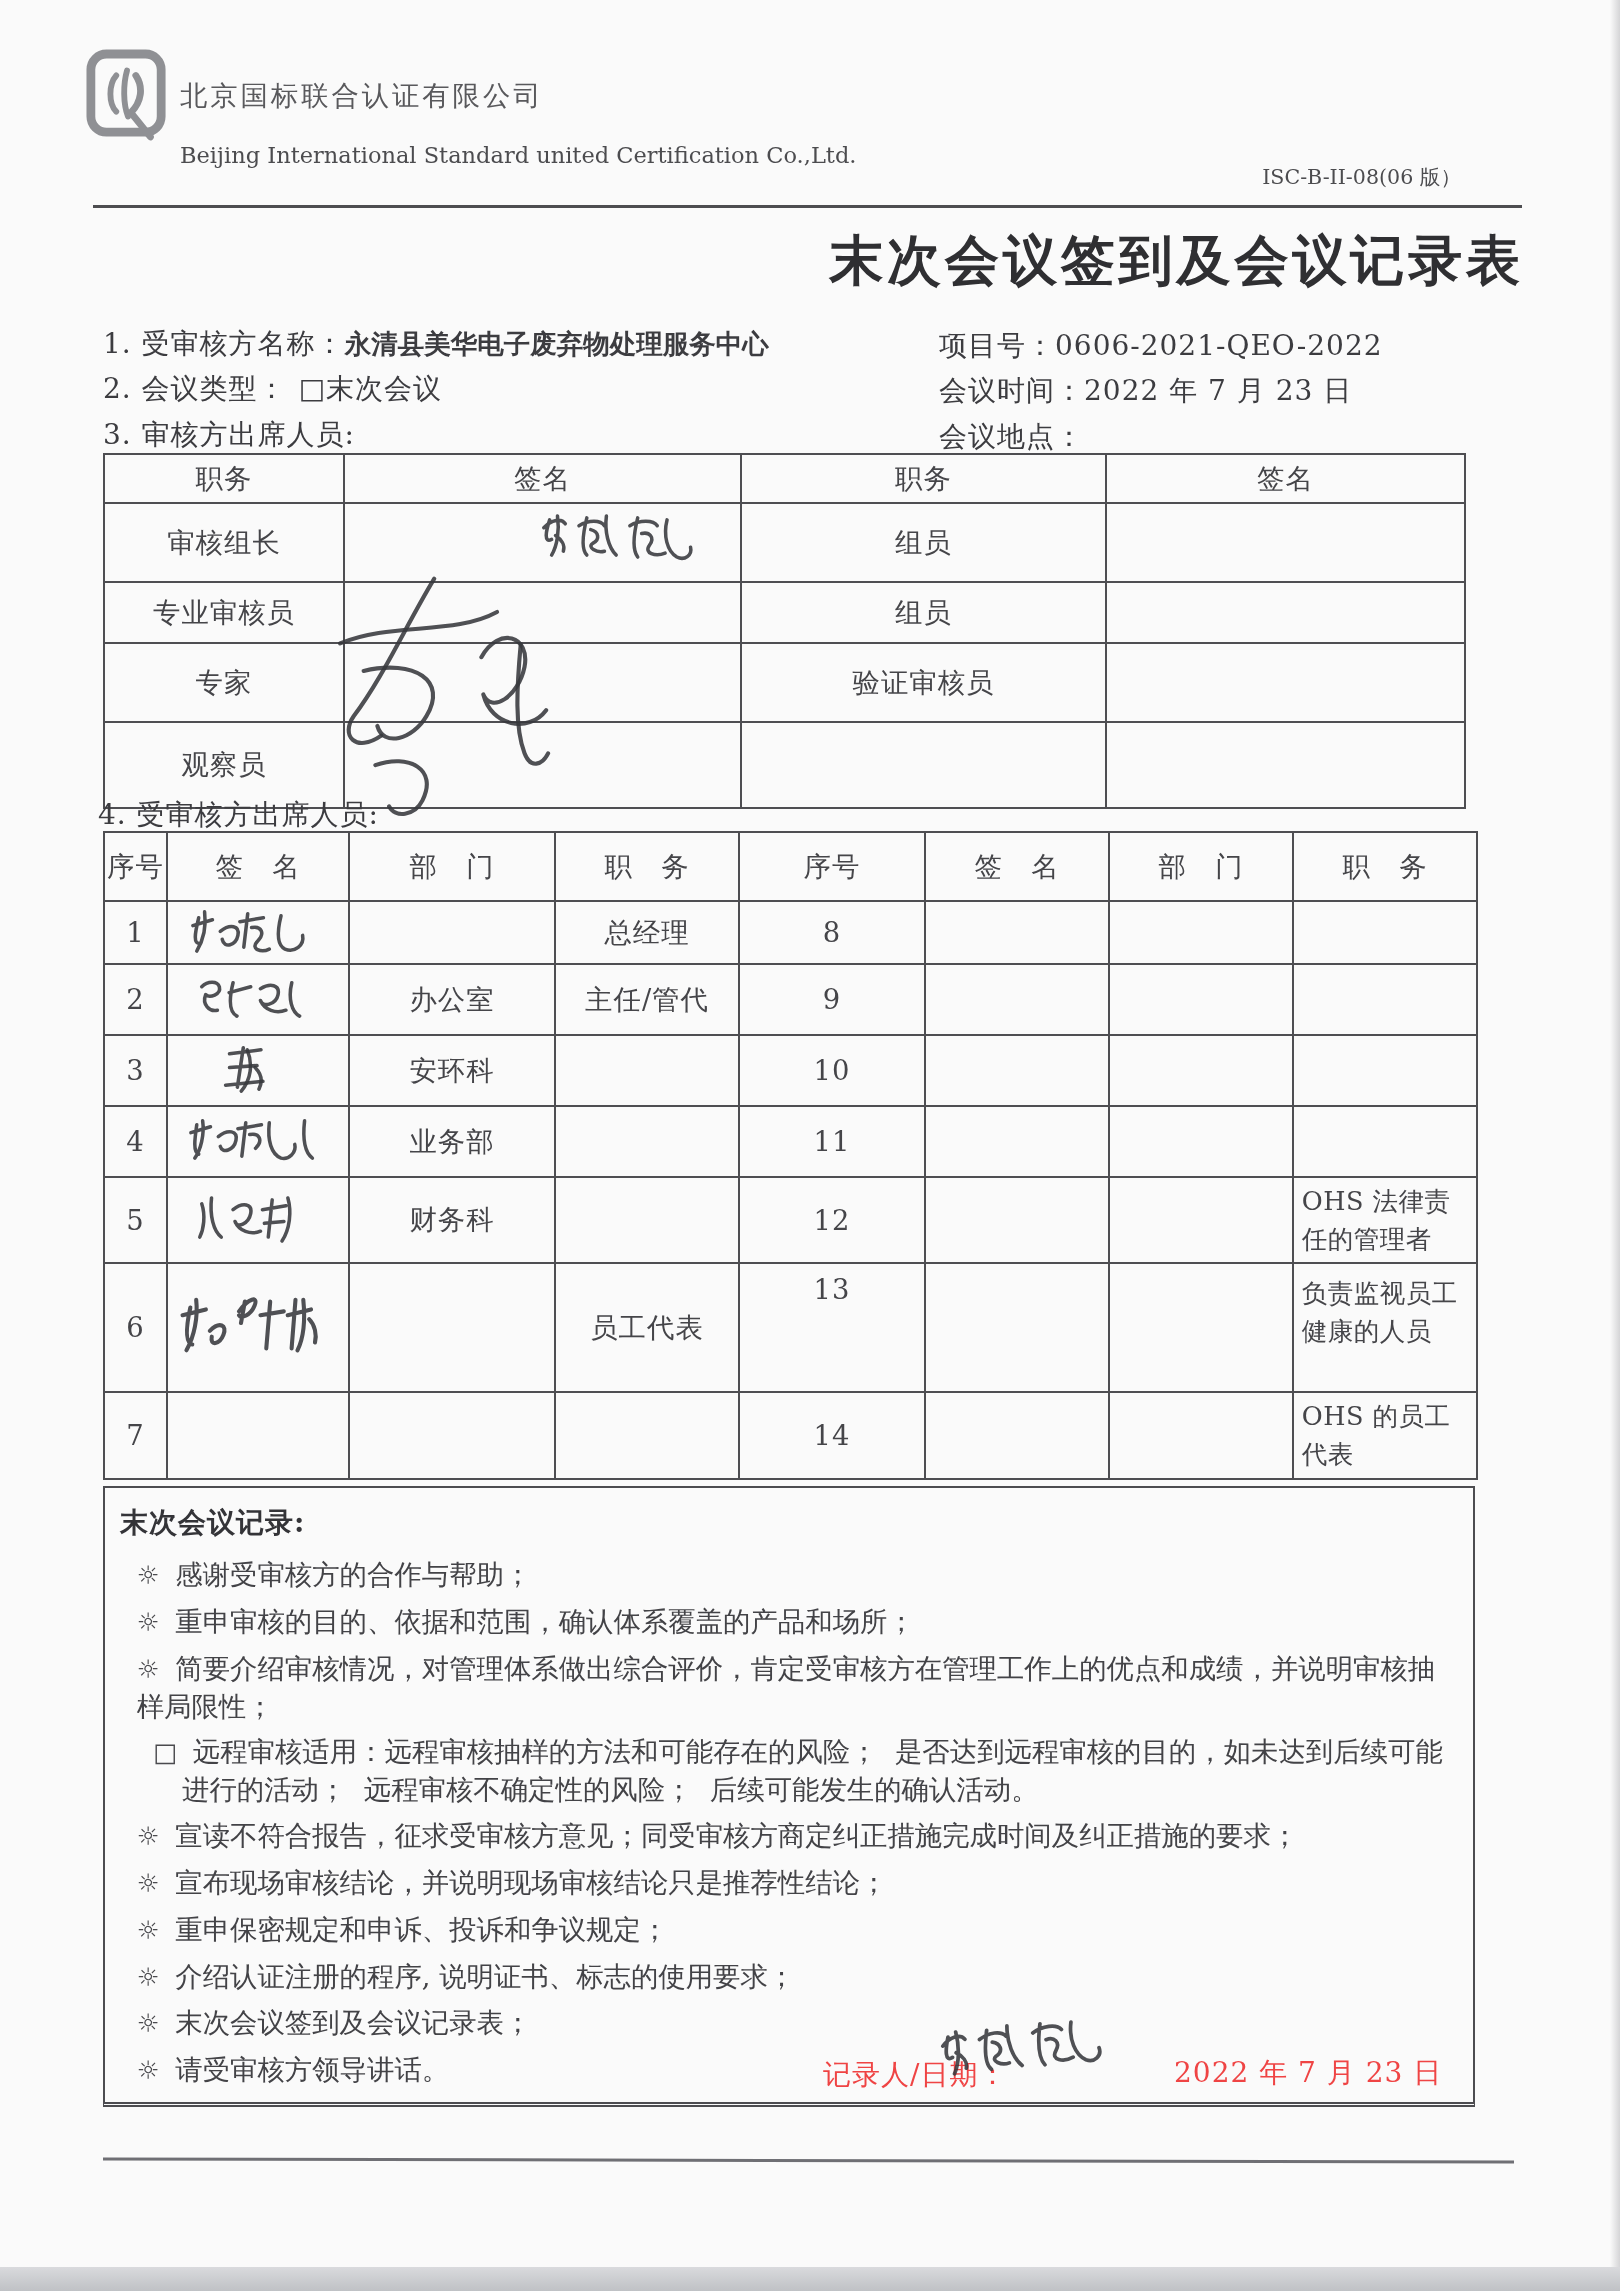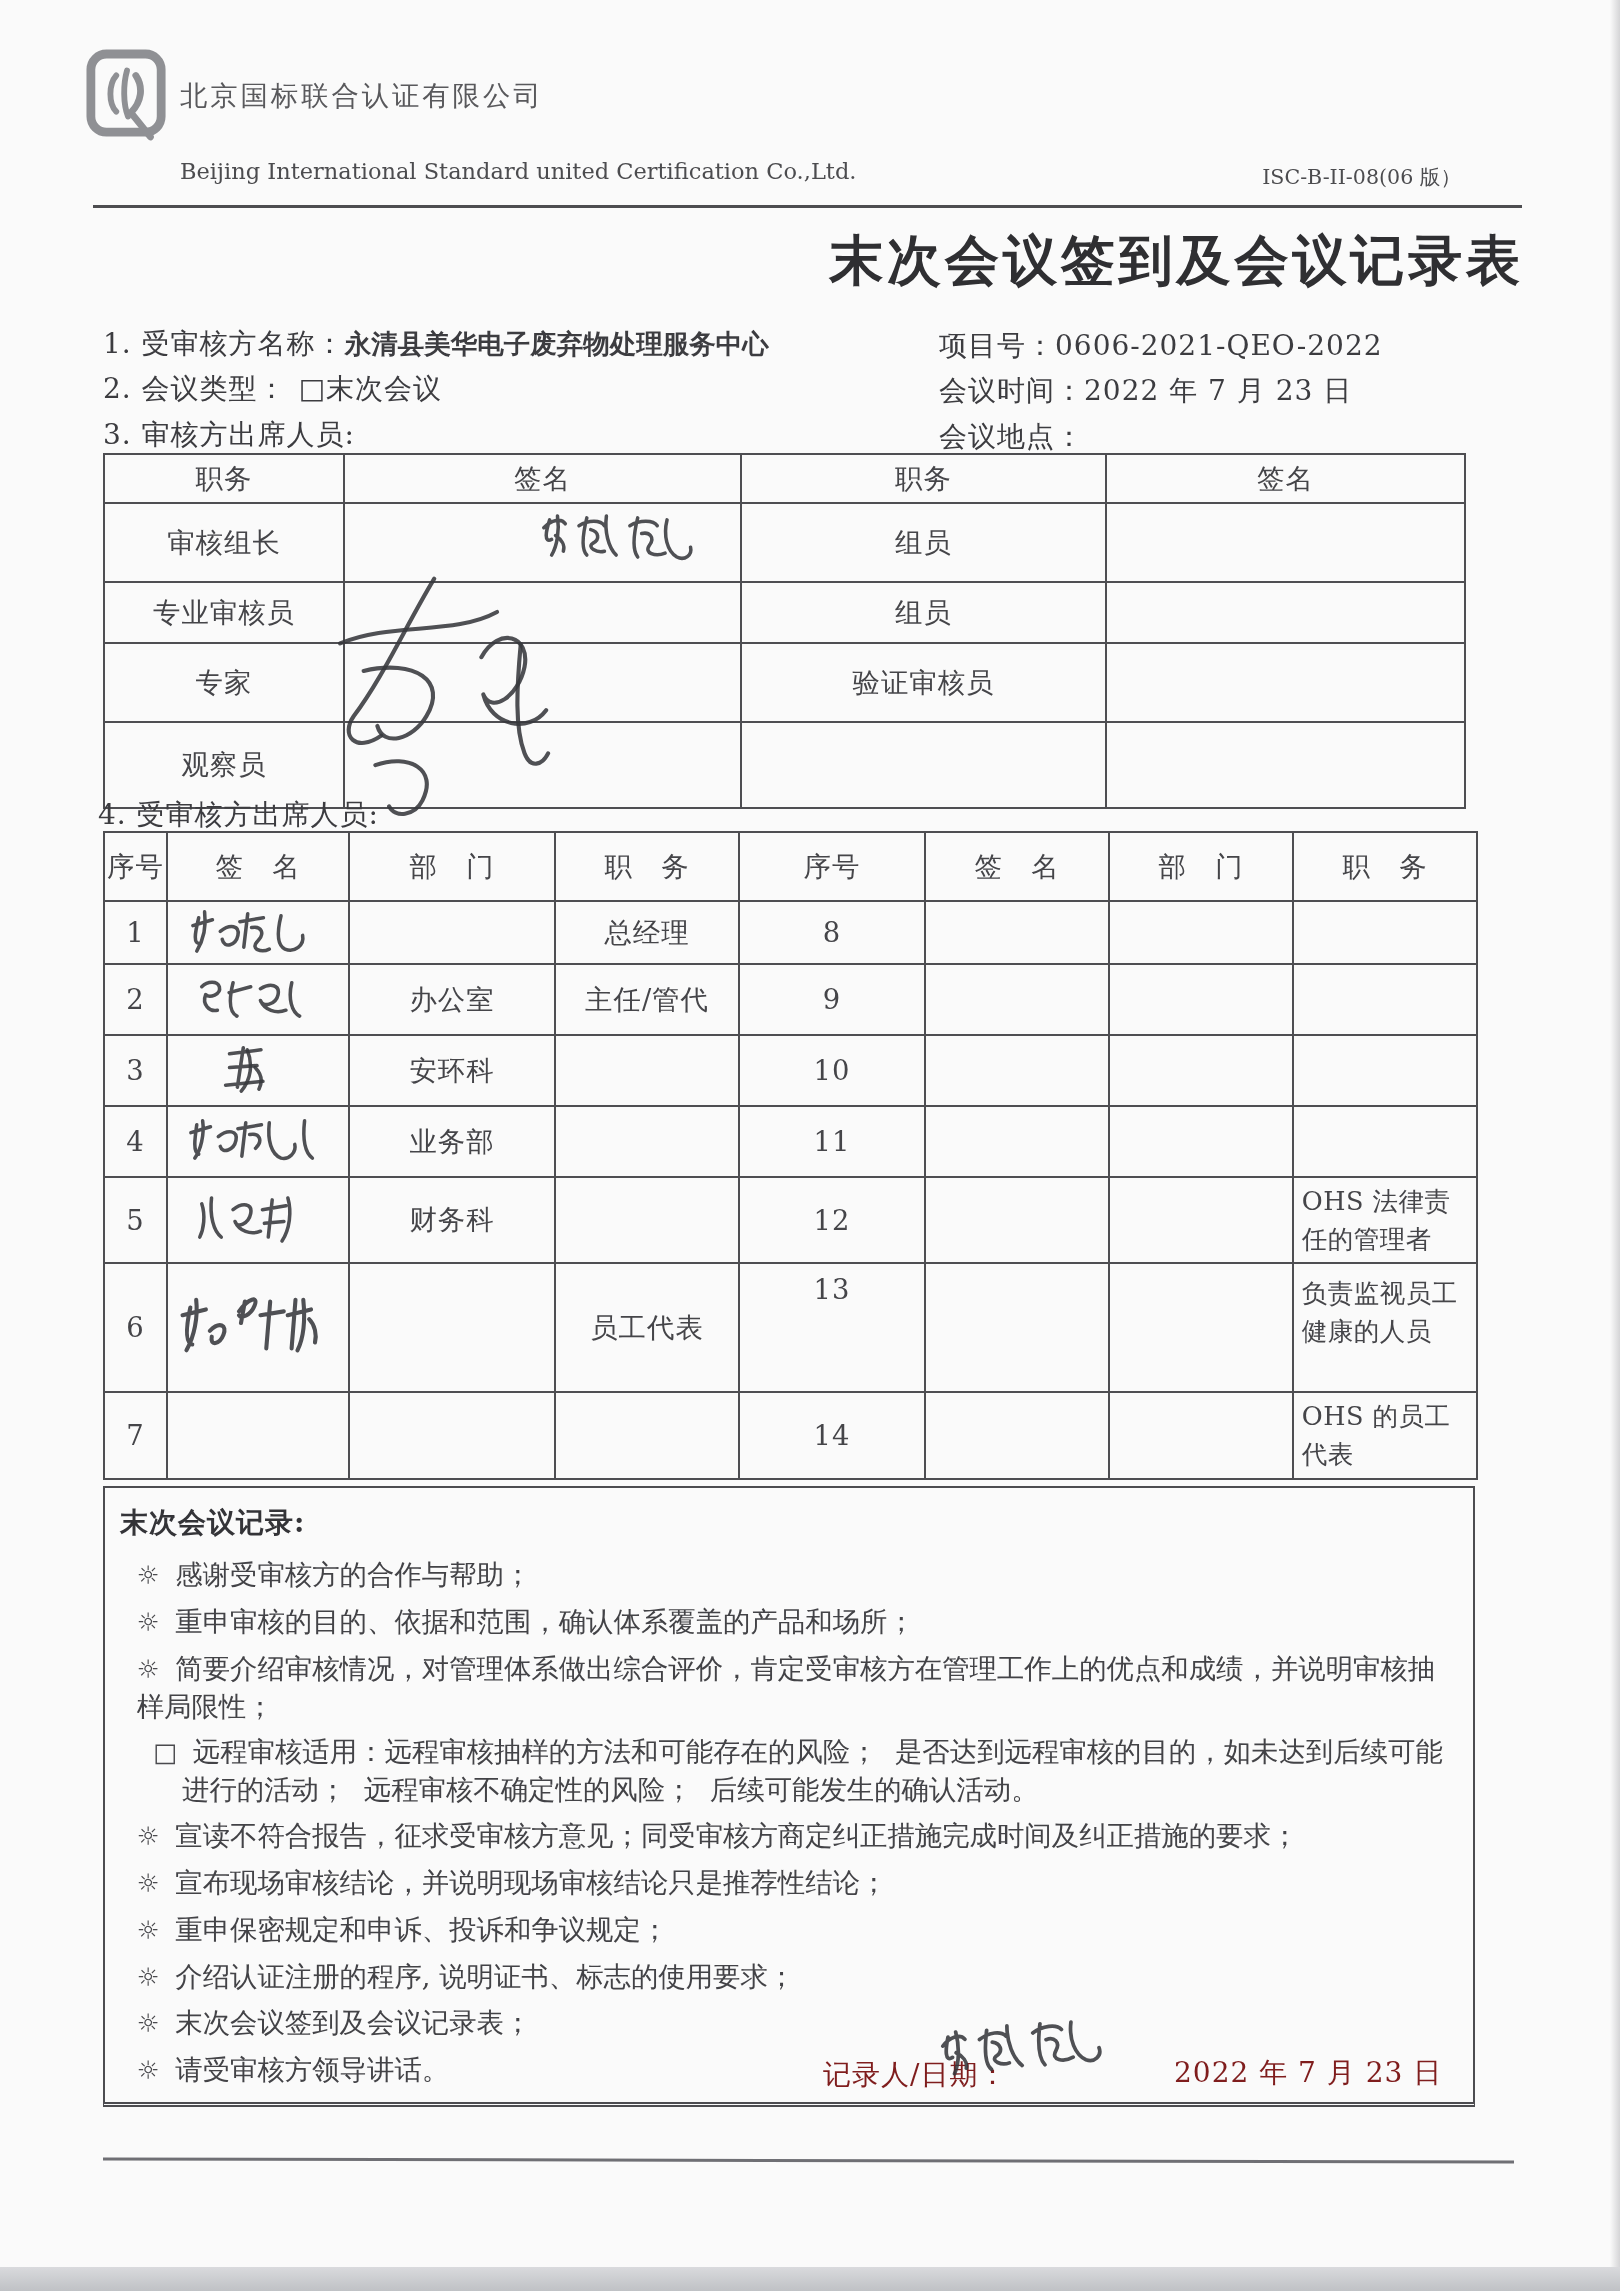--- a/index.html
+++ b/index.html
@@ -28,42 +28,42 @@
   td.lastcol{ text-align:left;font-size:25.5px;line-height:1.5;padding:3.9px 7.8px;letter-spacing:0.5px;}
   td.vt{vertical-align:top;padding-top:9.8px;}
   
   .rbox{border:2px solid #4c4c50;border-bottom:5.9px double #4c4c50;background:transparent;}
   .rhead{font-size:28px;font-weight:700;color:#343438;letter-spacing:1px;}
   .ritems{font-size:27.4px;line-height:37px;color:#434347;}
   .ritem{margin-bottom:8.8px;padding-left:13.7px;}
   .ritem.hang{padding-left:59px;text-indent:-29px;}
   .rbullet{font-size:25.5px;color:#4a4a4e;margin-right:15.7px;}
   .ri-text{white-space:pre-wrap;}
-  .rec-label,.rec-date{font-size:28px;color:#7f1d1d;letter-spacing:1px;white-space:nowrap;}
+  .rec-label,.rec-date{font-size:28px;color:#ef4444;letter-spacing:1px;white-space:nowrap;}
   
   .sig path{fill:none;stroke:#37383c;stroke-width:3.6;stroke-linecap:round;stroke-linejoin:round;opacity:.88;}
   .sig.big path{stroke-width:4.2;}
   
   .edge-bottom{left:0;right:0;bottom:0;height:25.5px;background:linear-gradient(#d9dadd,#bec0c4);}
   .edge-right{top:0;bottom:0;right:0;width:9.8px;background:linear-gradient(to right,rgba(0,0,0,0),rgba(115,115,122,.28));}
   .footline{height:2.9px;background:#6f6f74;transform:rotate(0.12deg);}
 </style>
 </head>
 <body>
 
 <div class="page">
 
   <svg class="abs sig" style="left:86px;top:49px" width="82" height="92" viewBox="0 0 84 94">
     <rect x="5" y="5" width="72" height="80" rx="16" fill="none" stroke="#8f9094" stroke-width="9" style="opacity:1"></rect>
     <path d="M31,27 C23,36 23,56 31,64" style="stroke:#8f9094;stroke-width:6;opacity:1"></path>
     <path d="M42,22 C38,36 38,56 43,69" style="stroke:#8f9094;stroke-width:6;opacity:1"></path>
     <path d="M51,27 C59,39 57,54 46,65 L66,90" style="stroke:#8f9094;stroke-width:7;opacity:1"></path>
   </svg>
   <div class="abs co-cn" style="left:180px;top:78px">北京国标联合认证有限公司</div>
-  <div class="abs co-en" style="left:180px;top:158px">Beijing International Standard united Certification Co.,Ltd.</div>
+  <div class="abs co-en" style="left:180px;top:142px">Beijing International Standard united Certification Co.,Ltd.</div>
   <div class="abs doc-code" style="left:1098px;top:163px;width:363px">ISC-B-II-08(06 版）</div>
   <div class="abs hrule" style="left:93px;top:205px;width:1429px"></div>
 
   <div class="abs title" style="left:93px;top:225px;width:1431px">末次会议签到及会议记录表</div>
 
   <div class="abs meta" style="left:103px;top:325px">
     <span>1. 受审核方名称：</span><span class="val">永清县美华电子废弃物处理服务中心</span>
   </div>
   <div class="abs meta" style="left:939px;top:327px">
     <span>项目号：</span><span>0606-2021-QEO-2022</span>

